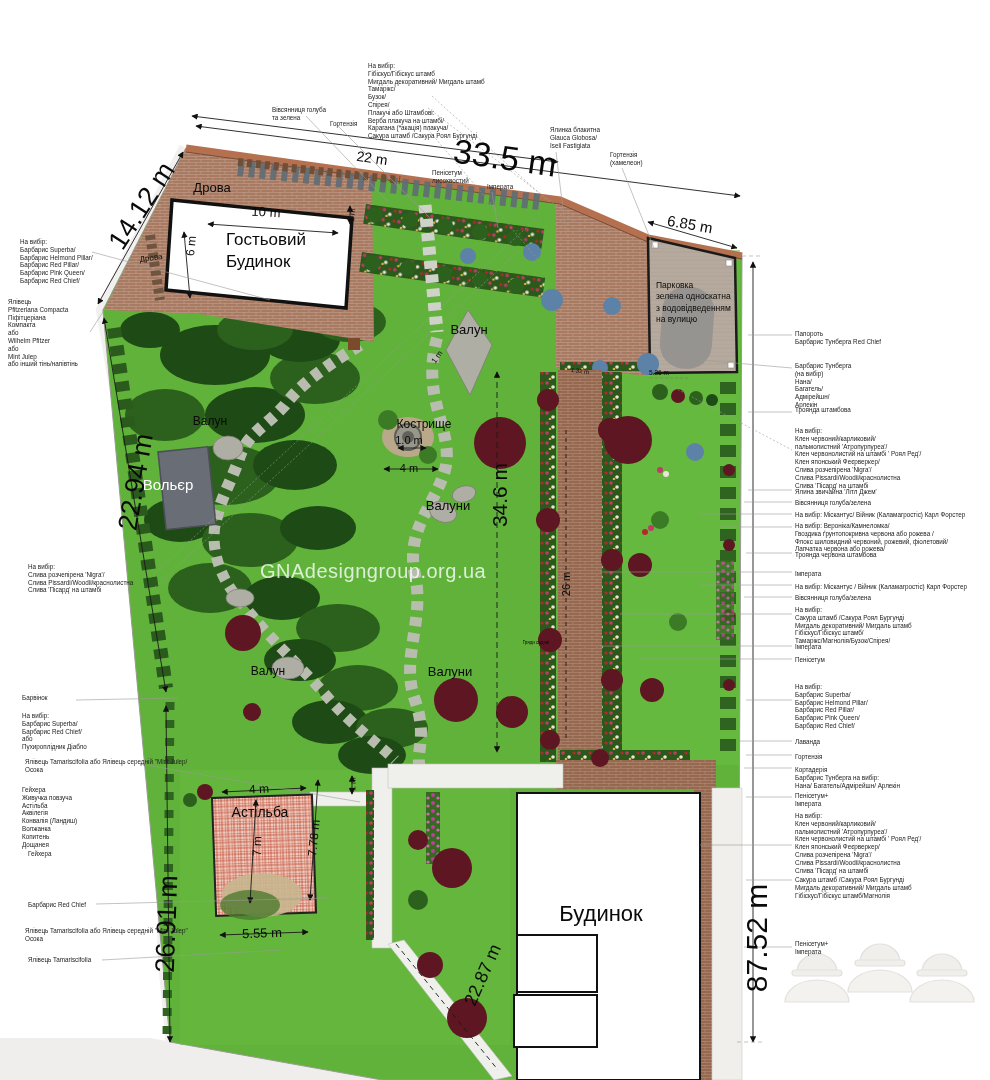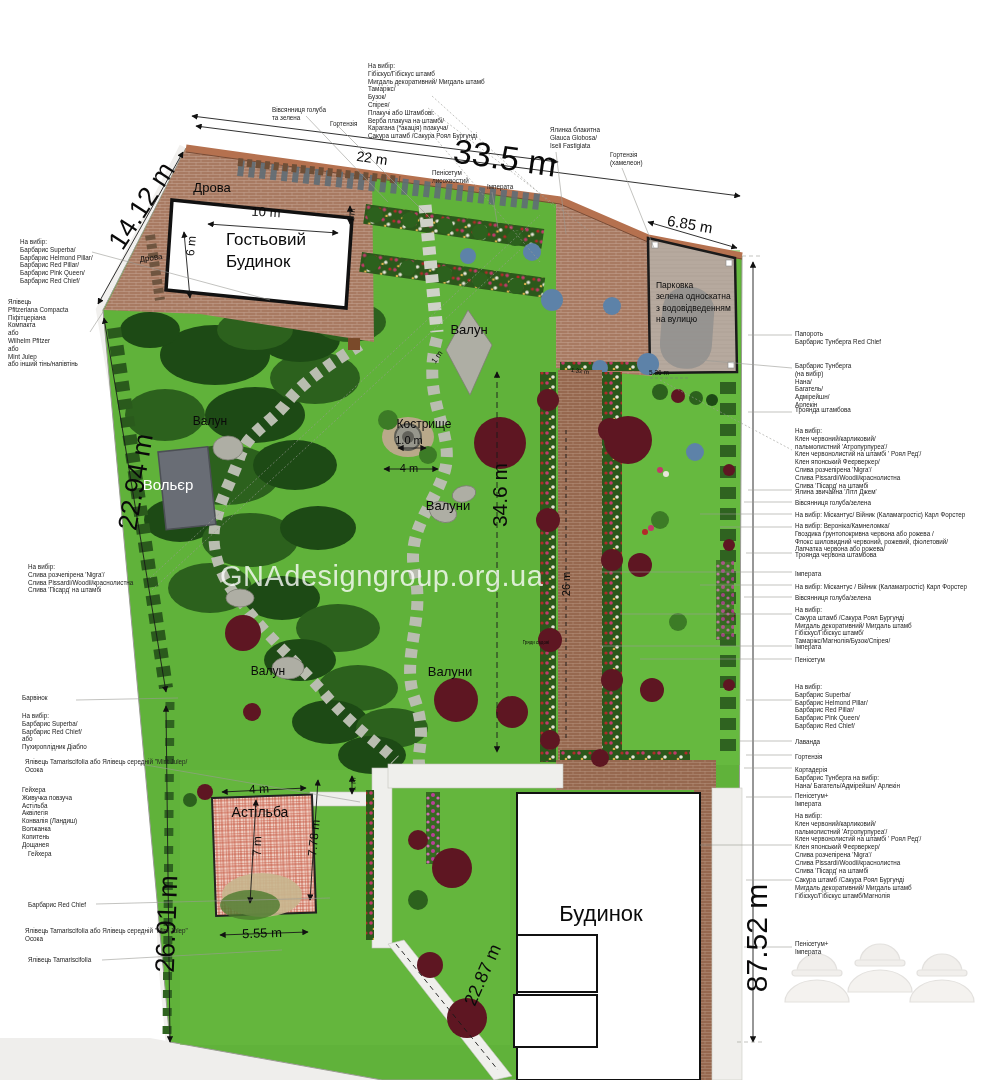--- a/index.html
+++ b/index.html
@@ -5,21 +5,21 @@
   html,body{margin:0;padding:0;background:#ffffff;}
   .canvas{position:relative;width:990px;height:1080px;background:#fff;overflow:hidden;
           font-family:"Liberation Sans","DejaVu Sans",sans-serif;color:#111;}
   svg.plan{position:absolute;left:0;top:0;}
   .layer{position:absolute;inset:0;pointer-events:none;}
   .title{position:absolute;white-space:pre-line;text-align:center;font-size:20px;line-height:1.35;color:#000;}
   .ann{position:absolute;white-space:pre-line;font-size:6.3px;line-height:1.24;color:#222;}
   .dim{position:absolute;white-space:nowrap;color:#0a0a0a;transform-origin:center;}
   .ctr{transform:translate(-50%,-50%);}
   .feat{position:absolute;white-space:pre-line;color:#0a0a0a;}
-  .wm{position:absolute;font-size:29px;color:rgba(255,255,255,.78);letter-spacing:.5px;}
+  .wm{position:absolute;font-size:20px;color:rgba(255,255,255,.78);letter-spacing:.5px;margin-left:40px;}
   .brand{position:absolute;font-size:40px;font-weight:bold;color:#d7d4d0;letter-spacing:1px;}
   .t1{fill:#1d4a15}.t2{fill:#2c611d}.t3{fill:#3c7b26}
   .bg1{fill:#5e1622}.bl{fill:#5d82a8}
   .stone{fill:#aeaea4;stroke:#7d7d74;stroke-width:.8}
   .dl{stroke:#1a1a1a;stroke-width:.9;fill:none}
   .ld{stroke:#9a9a96;stroke-width:.6;fill:none}
 </style>
 </head>
 <body>
 

